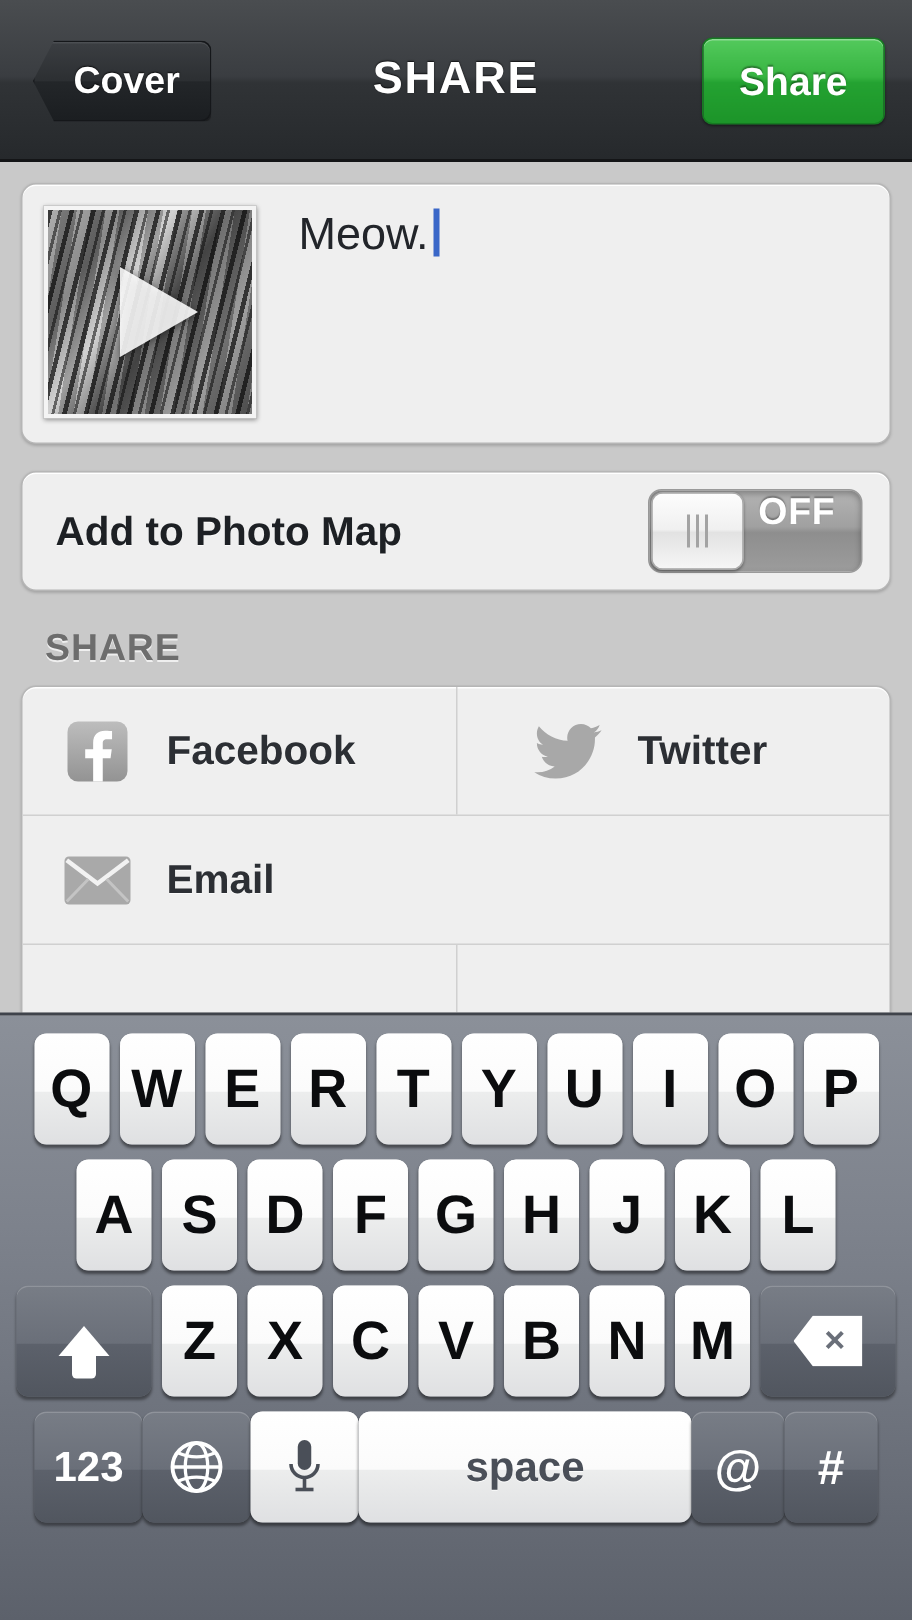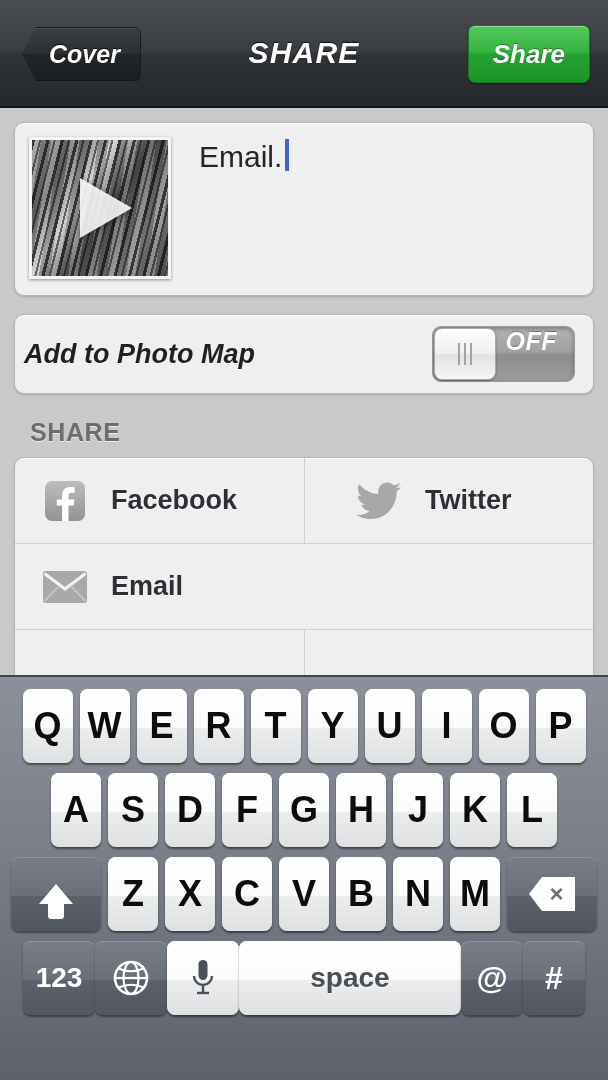--- a/index.html
+++ b/index.html
@@ -9,21 +9,21 @@
     font-family: "Liberation Sans", sans-serif;
     overflow: hidden;
   }
   #app { position: relative; width: 608px; height: 1080px; overflow: hidden; }
 
   
   .navbar {
     position: absolute; top: 0; left: 0; width: 608px; height: 108px;
     background: linear-gradient(to bottom, #4a4d50 0%, #3a3d41 48%, #303336 52%, #26292c 100%);
     border-bottom: 2px solid #141517;
-    display: flex; align-items: center; justify-content: center; font-style: italic;
+    display: flex; align-items: center; justify-content: center;
   }
   .nav-title {
     font-size: 30px; font-weight: bold; color: #ffffff;
     letter-spacing: 1.2px;
     text-shadow: 0 -1px 1px rgba(0,0,0,.75);
   }
   .back-btn {
     position: absolute; left: 22px; top: 27px;
     height: 54px; padding: 0 20px 0 26px;
     display: flex; align-items: center;
@@ -100,22 +100,21 @@
   .caption-text { font-size: 30px; color: #22252a; line-height: 1.2; }
   .caret {
     display: inline-block; width: 4px; height: 32px;
     background: #3a67c8; margin-left: 3px; vertical-align: -5px;
   }
 
   
   .map-card {
     margin: 18px 14px 0 14px; height: 80px;
     display: flex; align-items: center; justify-content: space-between;
-    padding: 0 18px 0 9px;
-    font-style: italic;
+    padding: 0 18px 0 22px;
   }
   .map-label {
     font-size: 27px; font-weight: bold; color: #1d2024;
     text-shadow: 0 1px 0 rgba(255,255,255,.75);
   }
   .switch {
     position: relative; width: 143px; height: 56px;
     border-radius: 9px; border: 1px solid #9a9a9a;
     background: linear-gradient(to bottom, #b4b4b4 0%, #a0a0a0 45%, #8e8e8e 52%, #9c9c9c 100%);
     box-shadow: inset 0 2px 4px rgba(0,0,0,.3);
@@ -230,21 +229,21 @@
   </div>
 
   <div class="content">
 
     <div class="card caption-card">
       <div class="thumb">
         <div class="thumb-photo"></div>
         <div class="thumb-play"></div>
       </div>
       <div class="caption-text-wrap">
-        <span class="caption-text">Email.</span>
+        <span class="caption-text">Meow.</span>
           <span class="caret"></span>
       </div>
     </div>
 
     <div class="card map-card">
       <div class="map-label">Add to Photo Map</div>
       <div class="switch">
         <span class="switch-label">OFF</span>
         <div class="knob">
             <i></i>

